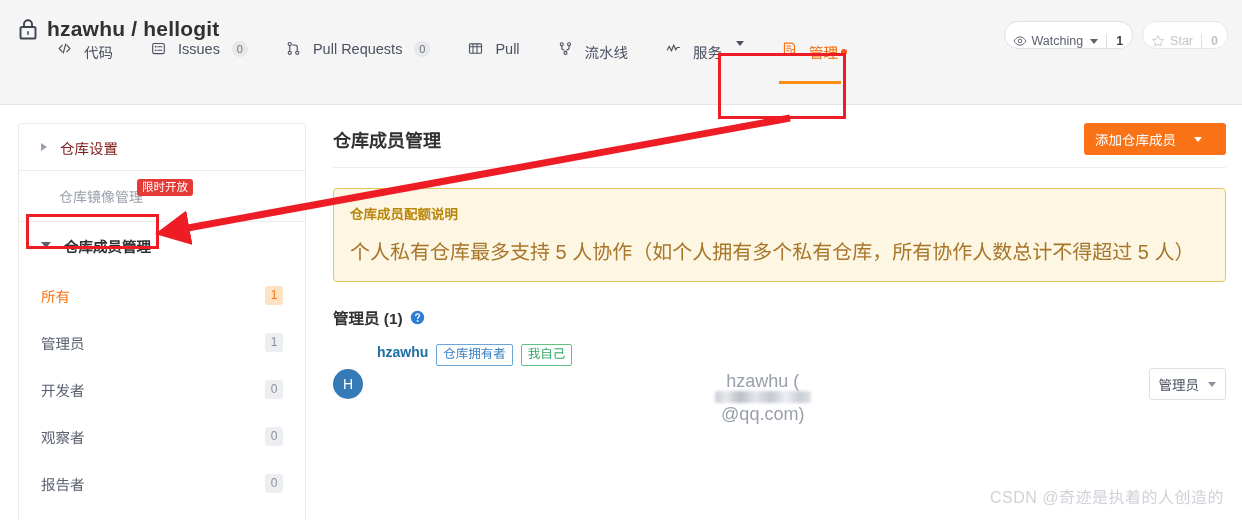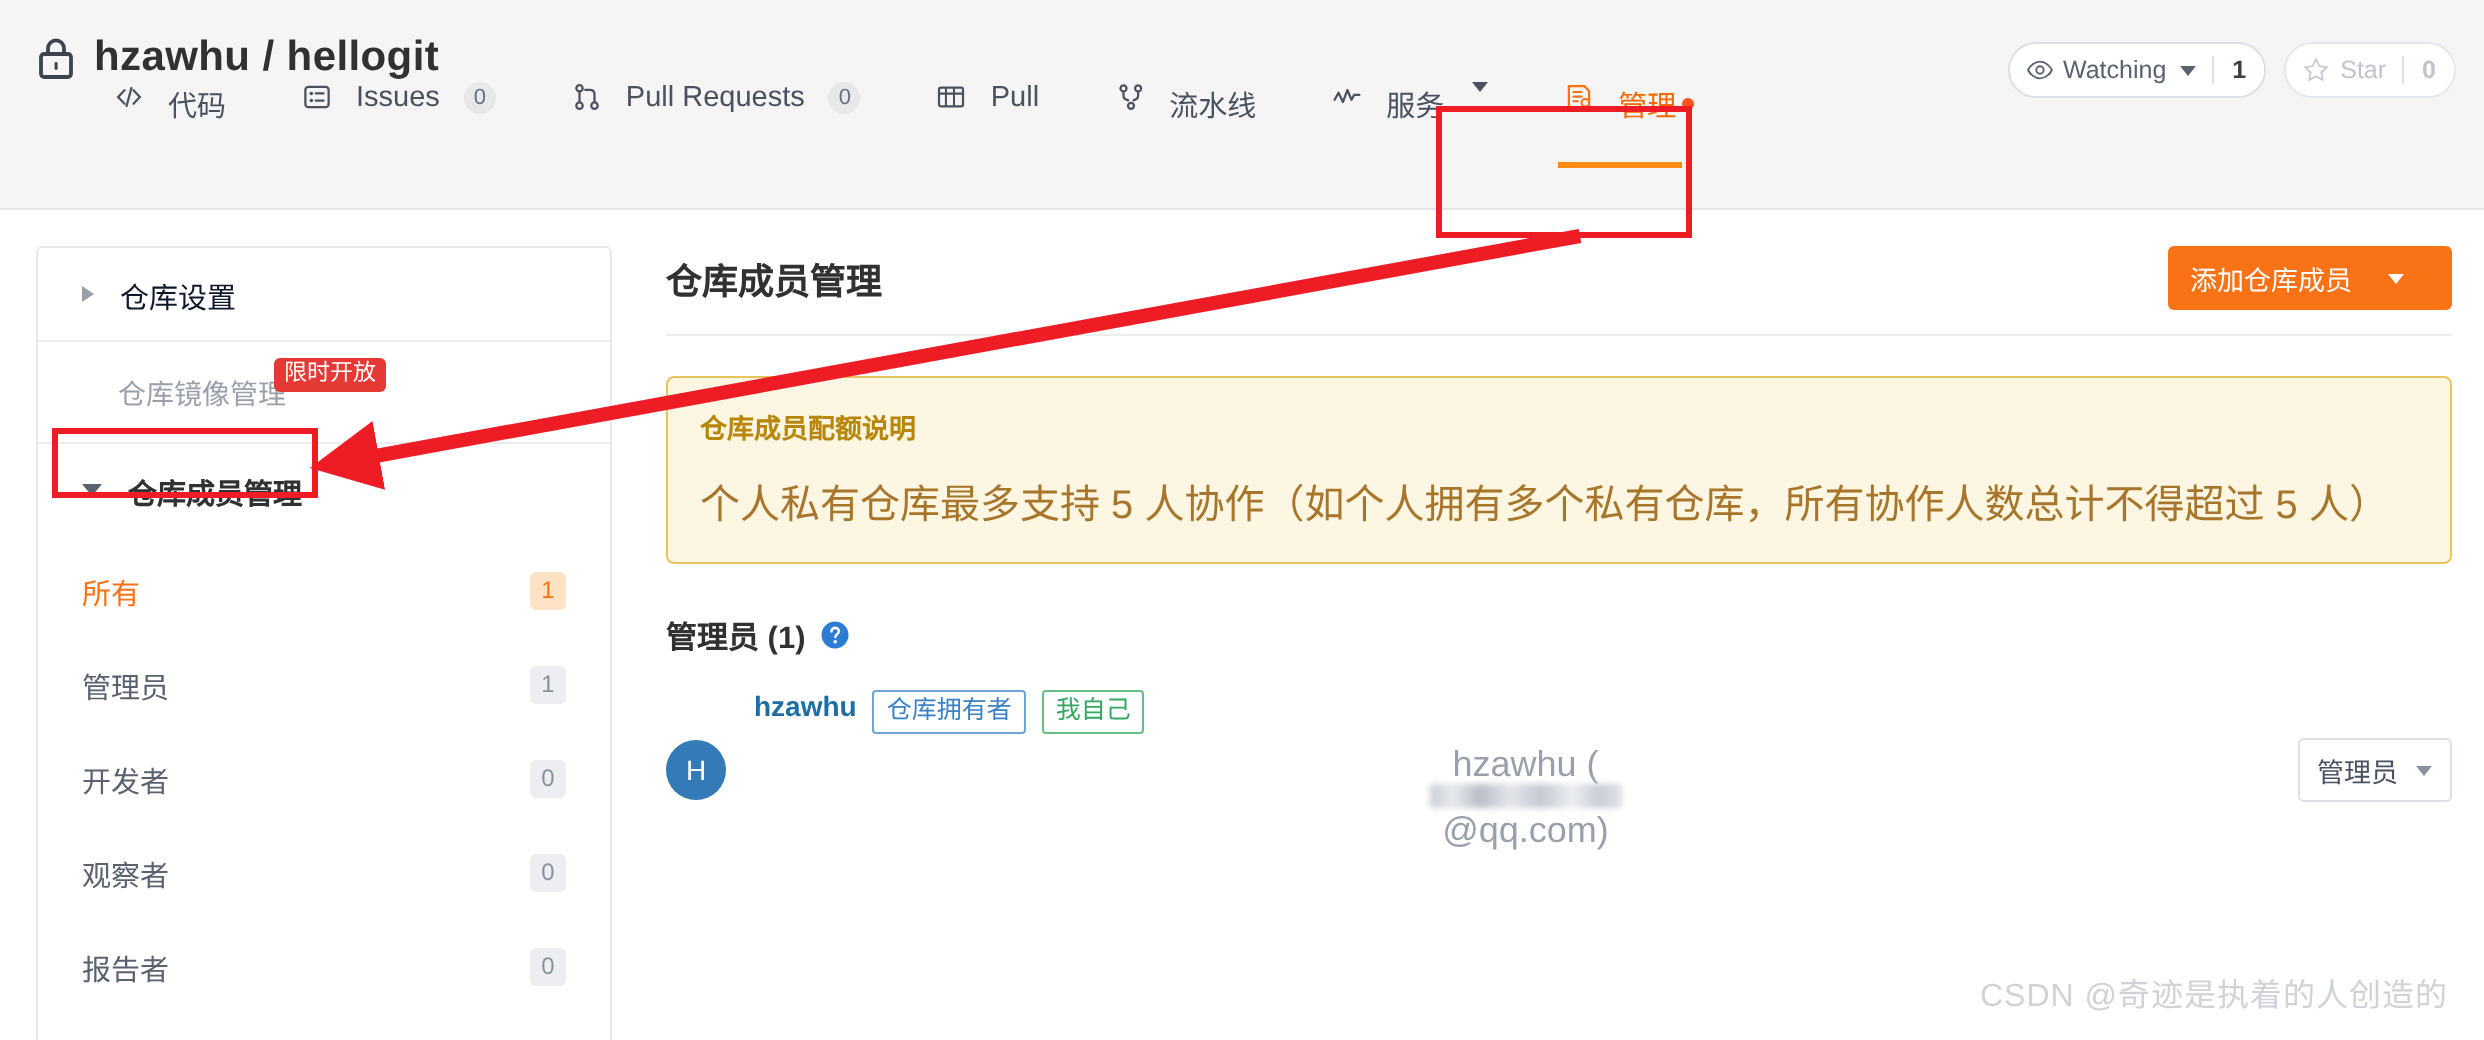--- a/index.html
+++ b/index.html
@@ -52,21 +52,21 @@
   .header-actions {
     position: absolute;
     right: 14px;
     top: 21px;
     display: flex;
     align-items: center;
     gap: 9px;
   }
   .btn-group {
     display: flex;
-    align-items: center;
+    align-items: flex-end;
     height: 26px;
     border: 1px solid #dcdfe6;
     border-radius: 14px;
     background: #fff;
     overflow: hidden;
   }
   .btn-group .bg-main {
     display: flex;
     align-items: center;
     gap: 5px;
@@ -172,21 +172,21 @@
   .side-section {
     border-bottom: 1px solid #ededed;
   }
   .side-section:last-child { border-bottom: none; }
   .side-head {
     display: flex;
     align-items: center;
     height: 46px;
     padding-left: 22px;
     font-size: 14.5px;
-    color: #0f172a;
+    color: #7f1d1d;
     box-sizing: border-box;
     position: relative;
   }
   .side-head.bold { font-weight: bold; color: #303133; }
   .tri {
     width: 0; height: 0;
     margin-right: 13px;
     flex: 0 0 auto;
   }
   .tri.right {

